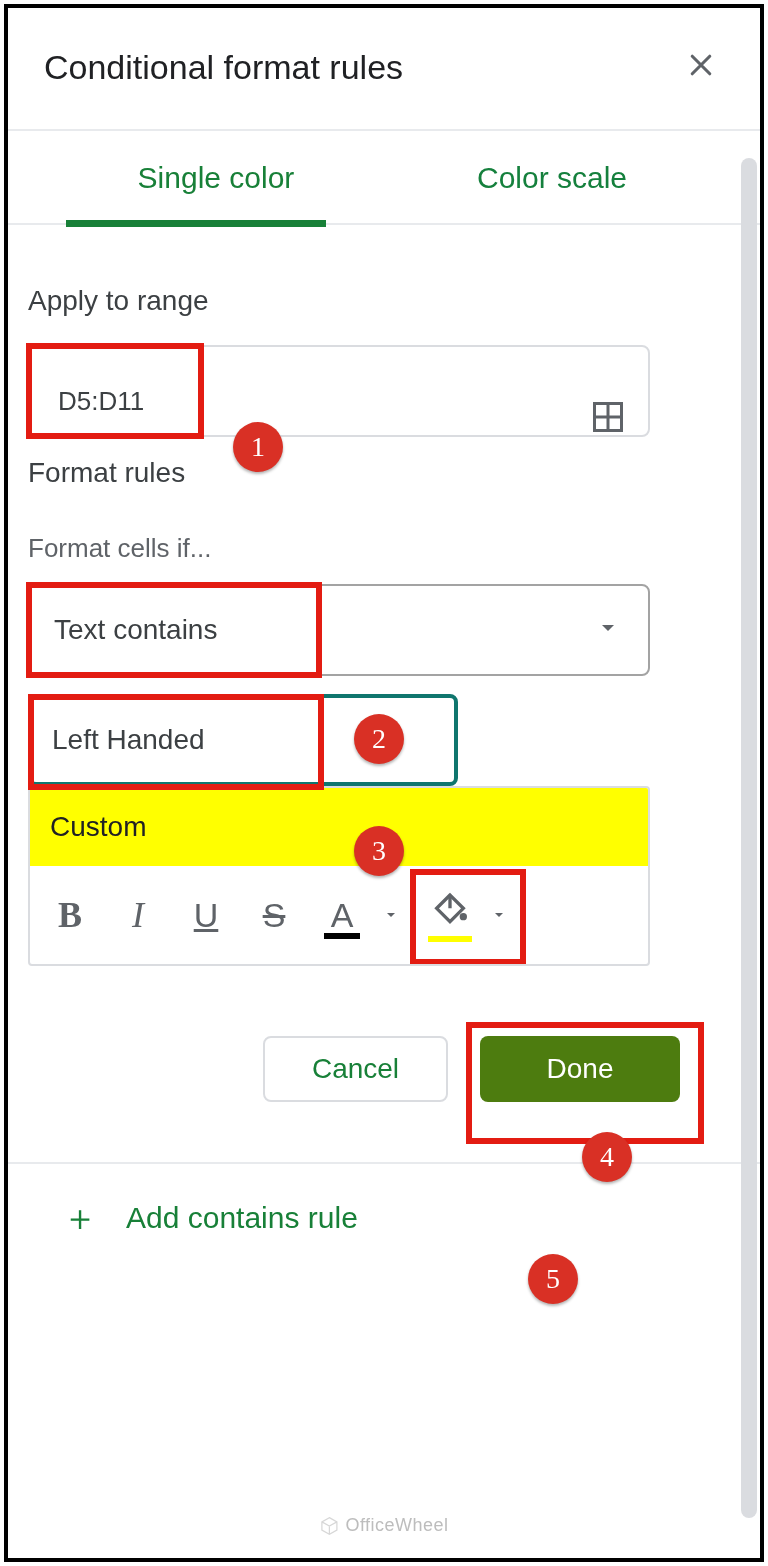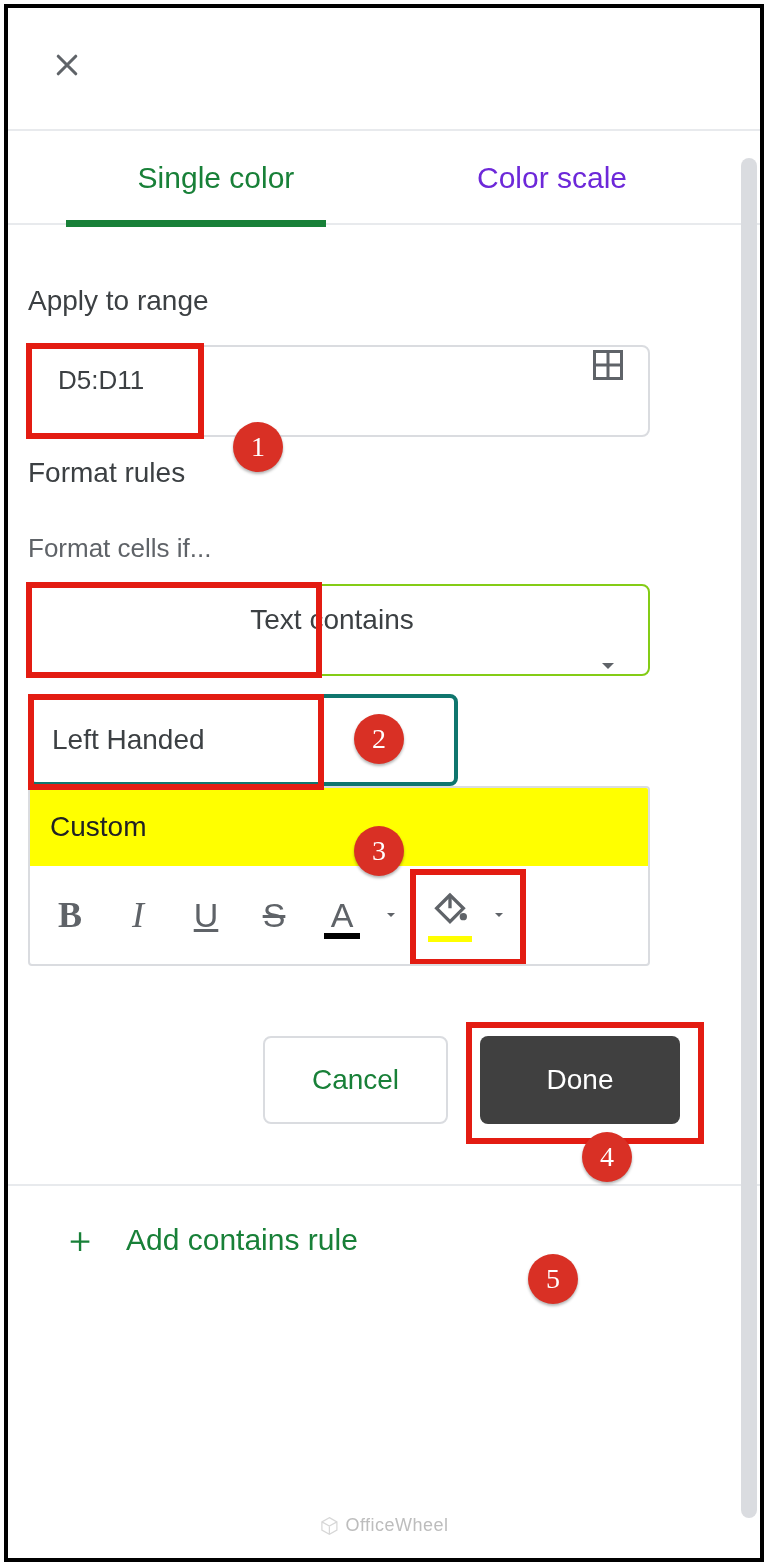--- a/index.html
+++ b/index.html
@@ -53,21 +53,21 @@
   .tabs {
     display: flex;
     padding: 30px 40px 0 40px;
     border-bottom: 2px solid #e8eaed;
   }
   .tab {
     flex: 1;
     text-align: center;
     font-size: 30px;
     padding: 0 0 28px 0;
-    color: #6d28d9;
+    color: #15803d;
     cursor: pointer;
     position: relative;
   }
   .tab.active {
     color: #188038;
   }
   .tab.active::after {
     content: "";
     position: absolute;
     left: 18px;
@@ -88,46 +88,45 @@
   .subsection-label {
     font-size: 26px;
     color: #5f6368;
     margin: 44px 0 20px 0;
   }
   .input-row {
     border: 2px solid #dadce0;
     border-radius: 8px;
     height: 92px;
     display: flex;
-    align-items: flex-start;
+    align-items: flex-end;
     padding: 0 22px 0 14px;
     position: relative;
     width: 622px;
   }
   .range-text {
     font-size: 26px;
     color: #3c4043;
     padding: 18px 14px;
   }
   .grid-icon {
     margin-left: auto;
     width: 36px;
     height: 36px;
   }
   .grid-icon svg { display: block; }
   .dropdown-row {
-    border: 2px solid #84cc16;
+    border: 2px solid #a3a3a3;
     border-radius: 8px;
     height: 92px;
     display: flex;
     align-items: center;
     padding: 0 28px 0 14px;
     width: 622px;
     position: relative;
-    flex-direction: column;
   }
   .dropdown-text {
     font-size: 28px;
     color: #3c4043;
     padding: 18px 10px;
   }
   .chevron {
     margin-left: auto;
     color: #5f6368;
   }
@@ -217,37 +216,37 @@
     bottom: 0; left: 0; width: 44px; height: 6px;
     background: #ffff00;
   }
   .buttons {
     display: flex;
     justify-content: flex-end;
     gap: 32px;
     margin: 70px 40px 0 0;
   }
   .btn {
-    height: 88px;
+    height: 66px;
     border-radius: 8px;
     font-size: 28px;
     display: flex;
     align-items: center;
     justify-content: center;
     cursor: pointer;
   }
   .btn-cancel {
     width: 185px;
     color: #188038;
     border: 2px solid #dadce0;
     background: #fff;
   }
   .btn-done {
     width: 200px;
-    background: #404040;
+    background: #4d7c0f;
     color: #fff;
   }
   .add-rule-row {
     border-top: 2px solid #e8eaed;
     margin-top: 60px;
     padding: 36px 0 0 54px;
     display: flex;
     align-items: center;
     gap: 28px;
     color: #188038;
@@ -291,20 +290,21 @@
     letter-spacing: .5px;
   }
   .watermark svg { opacity: .6; }
 </style>
 </head>
 <body>
 
 <div class="panel">
 
   <div class="header">
+    <div class="title">Conditional format rules</div>
     <div class="close-icon">
       <svg width="30" height="30" viewBox="0 0 24 24">
           <path d="M5 5 L19 19 M19 5 L5 19" stroke="#5f6368" stroke-width="2.5" fill="none" stroke-linecap="round"></path>
         </svg>
     </div>
   </div>
 
   <div class="divider"></div>
 
   <div class="tabs">

